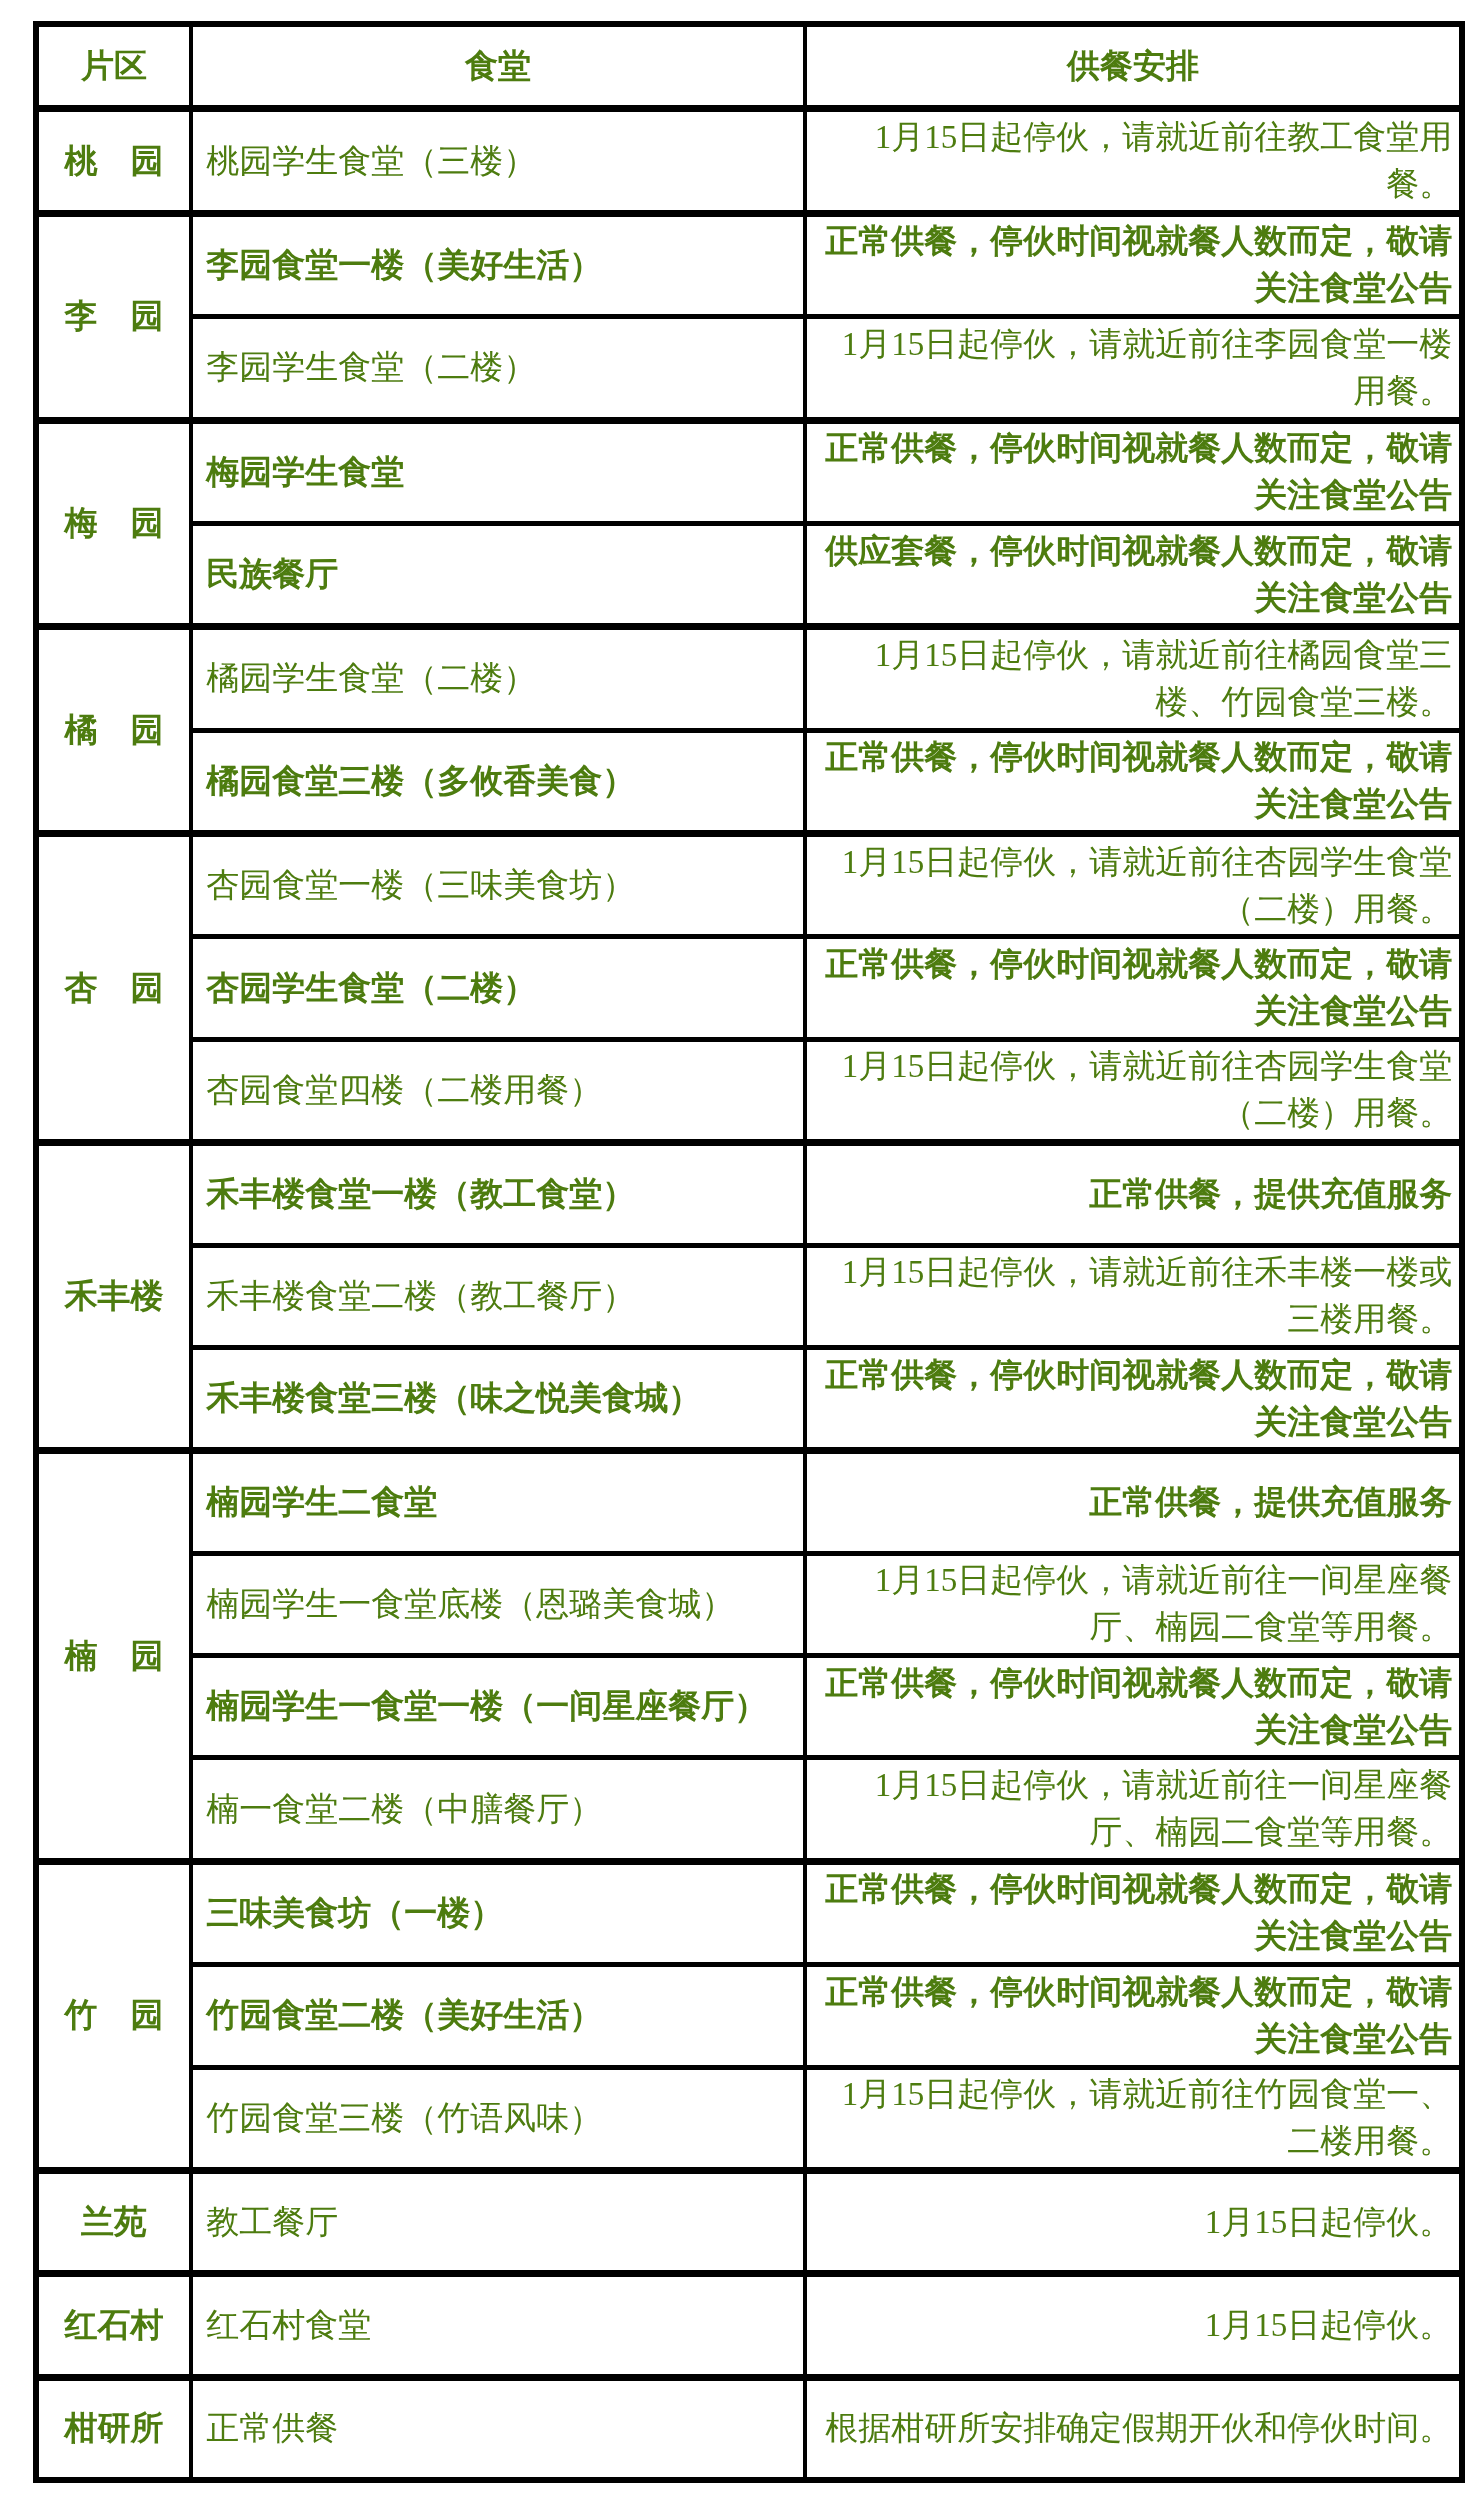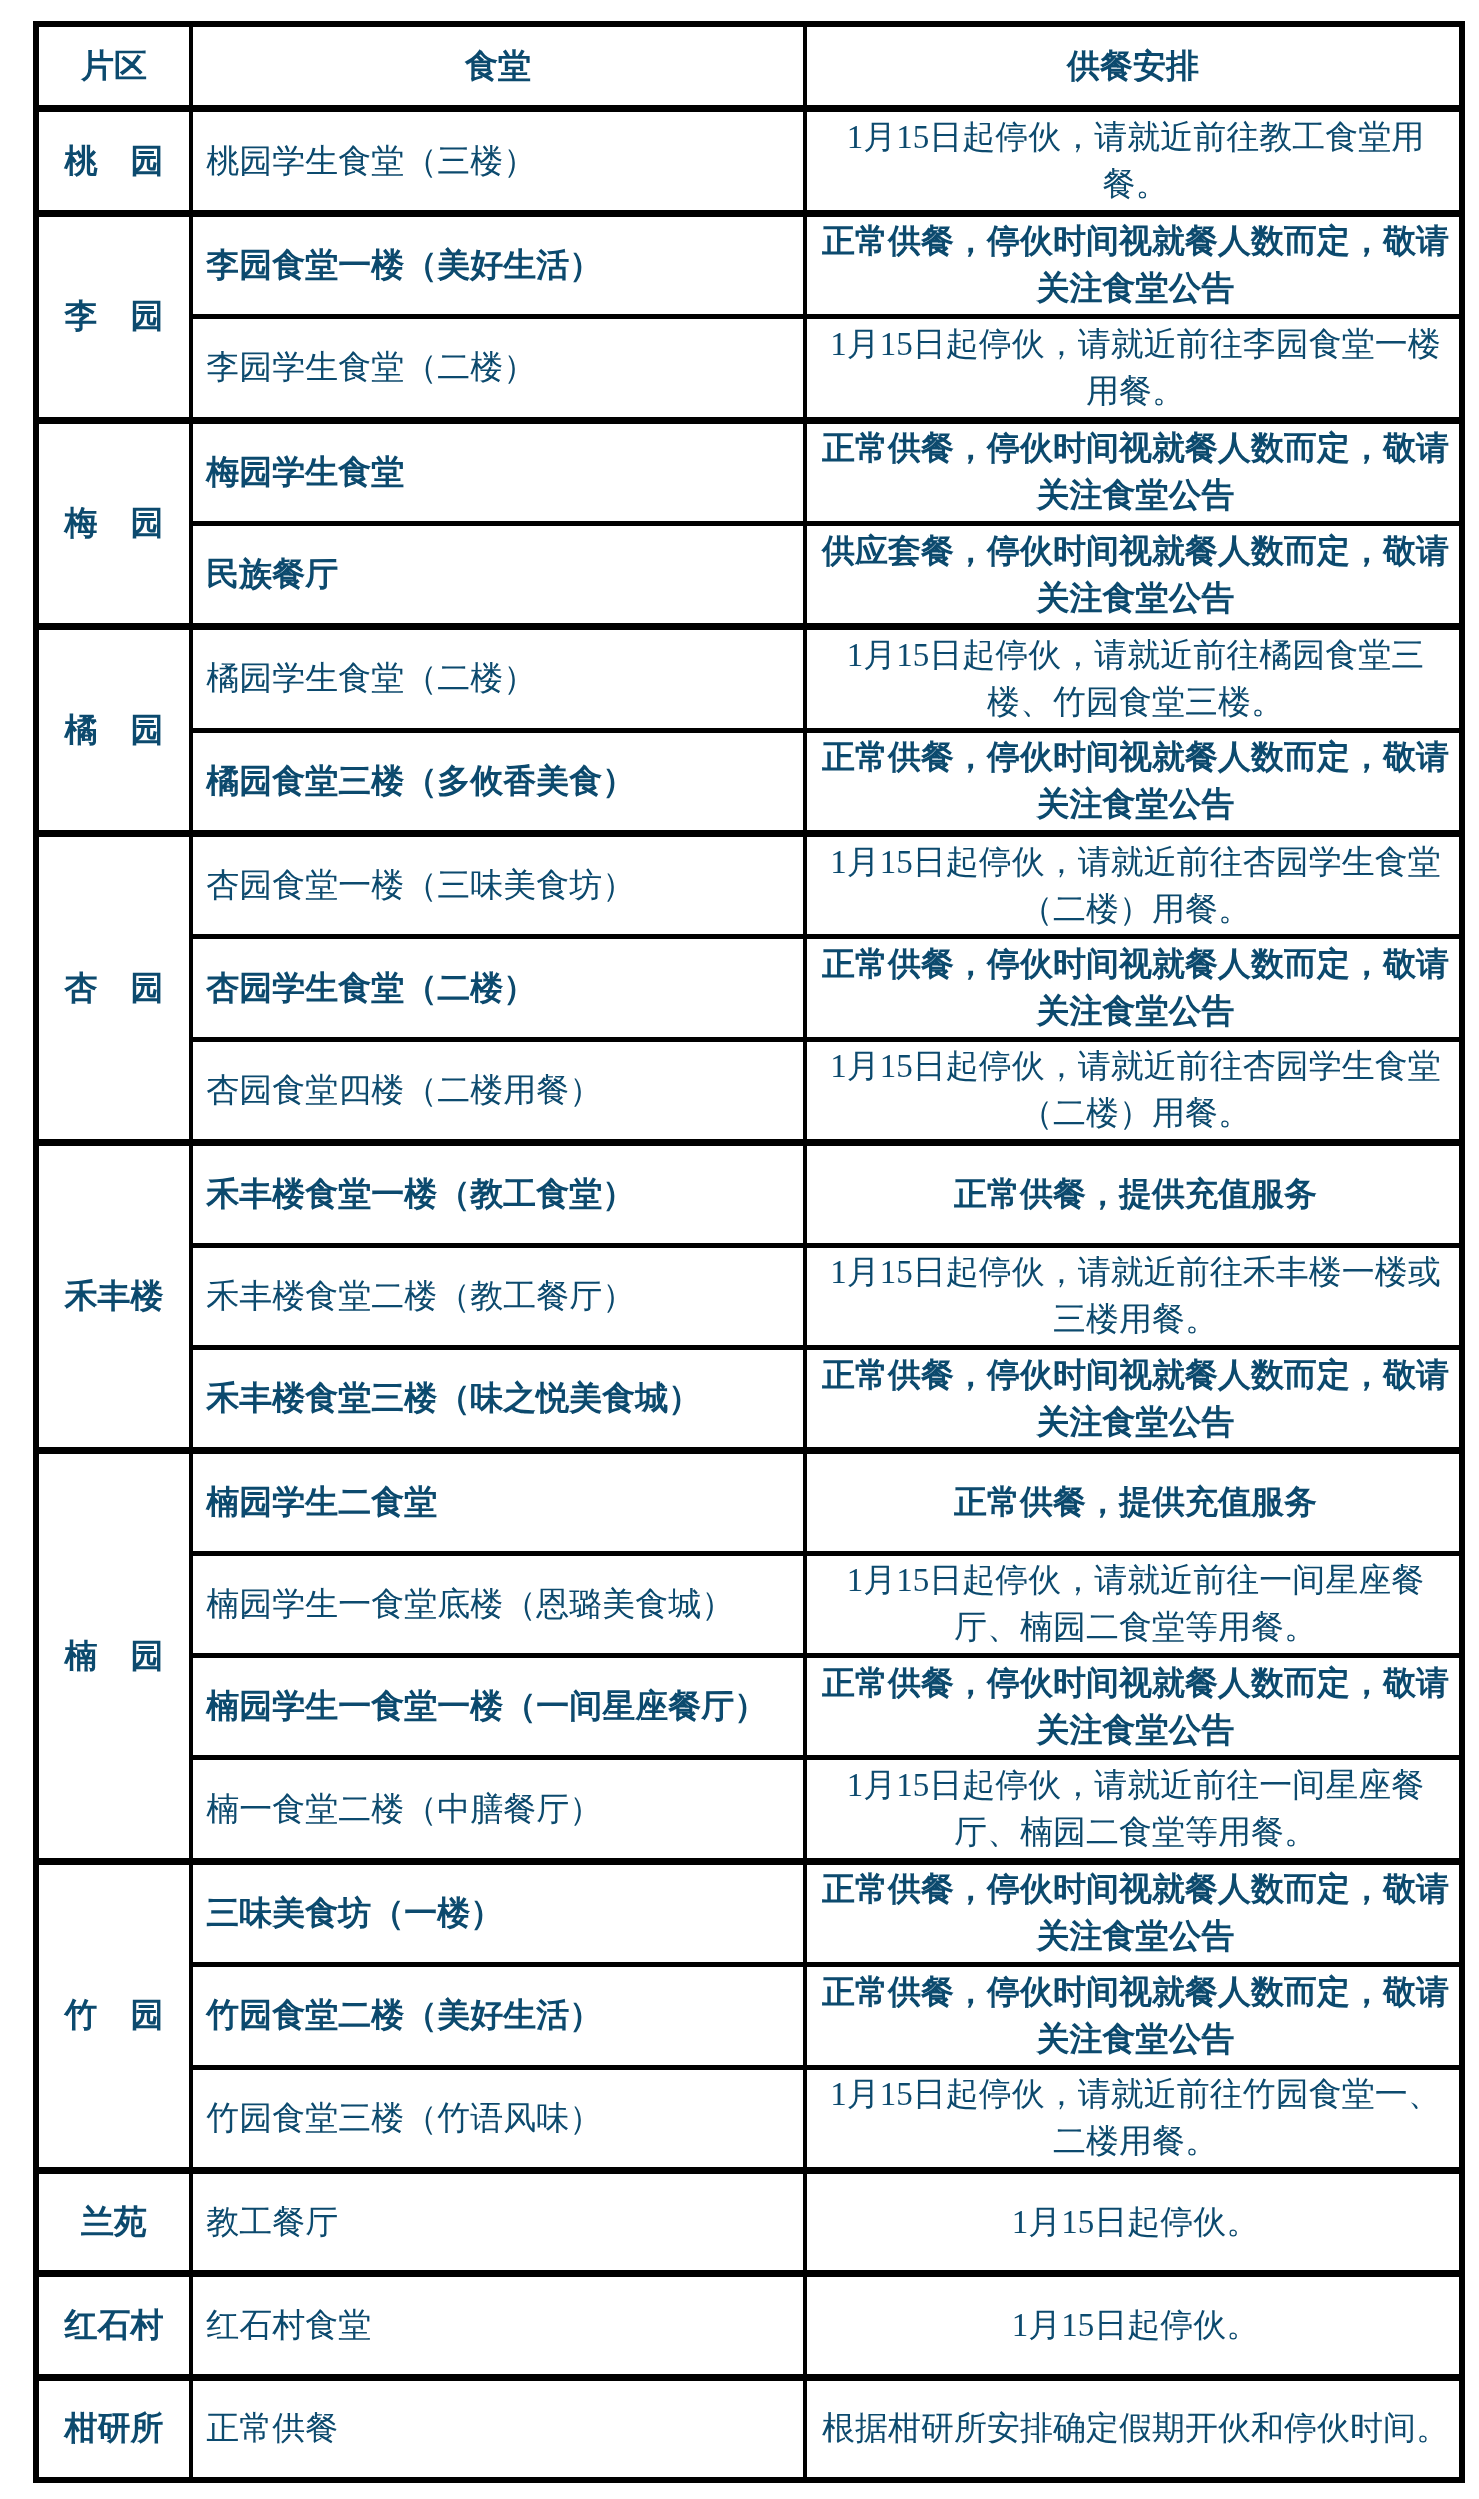--- a/index.html
+++ b/index.html
@@ -1,18 +1,18 @@
 <!DOCTYPE html>
 <html style="font-size:13.3px"><head>
 <meta charset="utf-8">
 <style>
   html,body{margin:0;padding:0;background:#ffffff;}
   .page{
     width:1480px;height:2500px;background:#fff;position:relative;
-    overflow:hidden;color:#0c4a6e;
+    overflow:hidden;color:#4d7c0f;
     font-family:"Liberation Serif","DejaVu Serif",serif;
   }
   table.sched{
     border-collapse:collapse;table-layout:fixed;
     width:1426px;margin:21px 20px 0 33px;
     border:6.7px solid #000;
   }
   col.c-dist{width:155px;}
   col.c-cant{width:614px;}
   col.c-arr{width:657px;}
@@ -21,21 +21,21 @@
     border-top-width:5px;border-bottom-width:5px;
     font-size:33px;line-height:47px;
     vertical-align:middle;
     padding:1.7px 5px;
   }
   tr.sec>th, tr.sec>td{border-top-width:7.5px;}
   thead th{height:75px;text-align:center;font-weight:bold;padding:1.7px;}
   td{height:93px;}
   td.d{text-align:center;font-weight:bold;}
   td.c{text-align:left;padding-left:13.3px;padding-right:8.3px;font-family:Liberation Serif, serif;}
-  td.a{text-align:center;padding-left:11.7px;padding-right:6.7px;}
+  td.a{text-align:right;padding-left:11.7px;padding-right:6.7px;}
   .b{font-weight:bold;}
   .note{
     margin:15px 8.3px 0 38px;
     font-size:34px;line-height:43px;font-weight:bold;
     letter-spacing:0.8px;white-space:nowrap;
   }
 </style>
 </head>
 <body>
 

